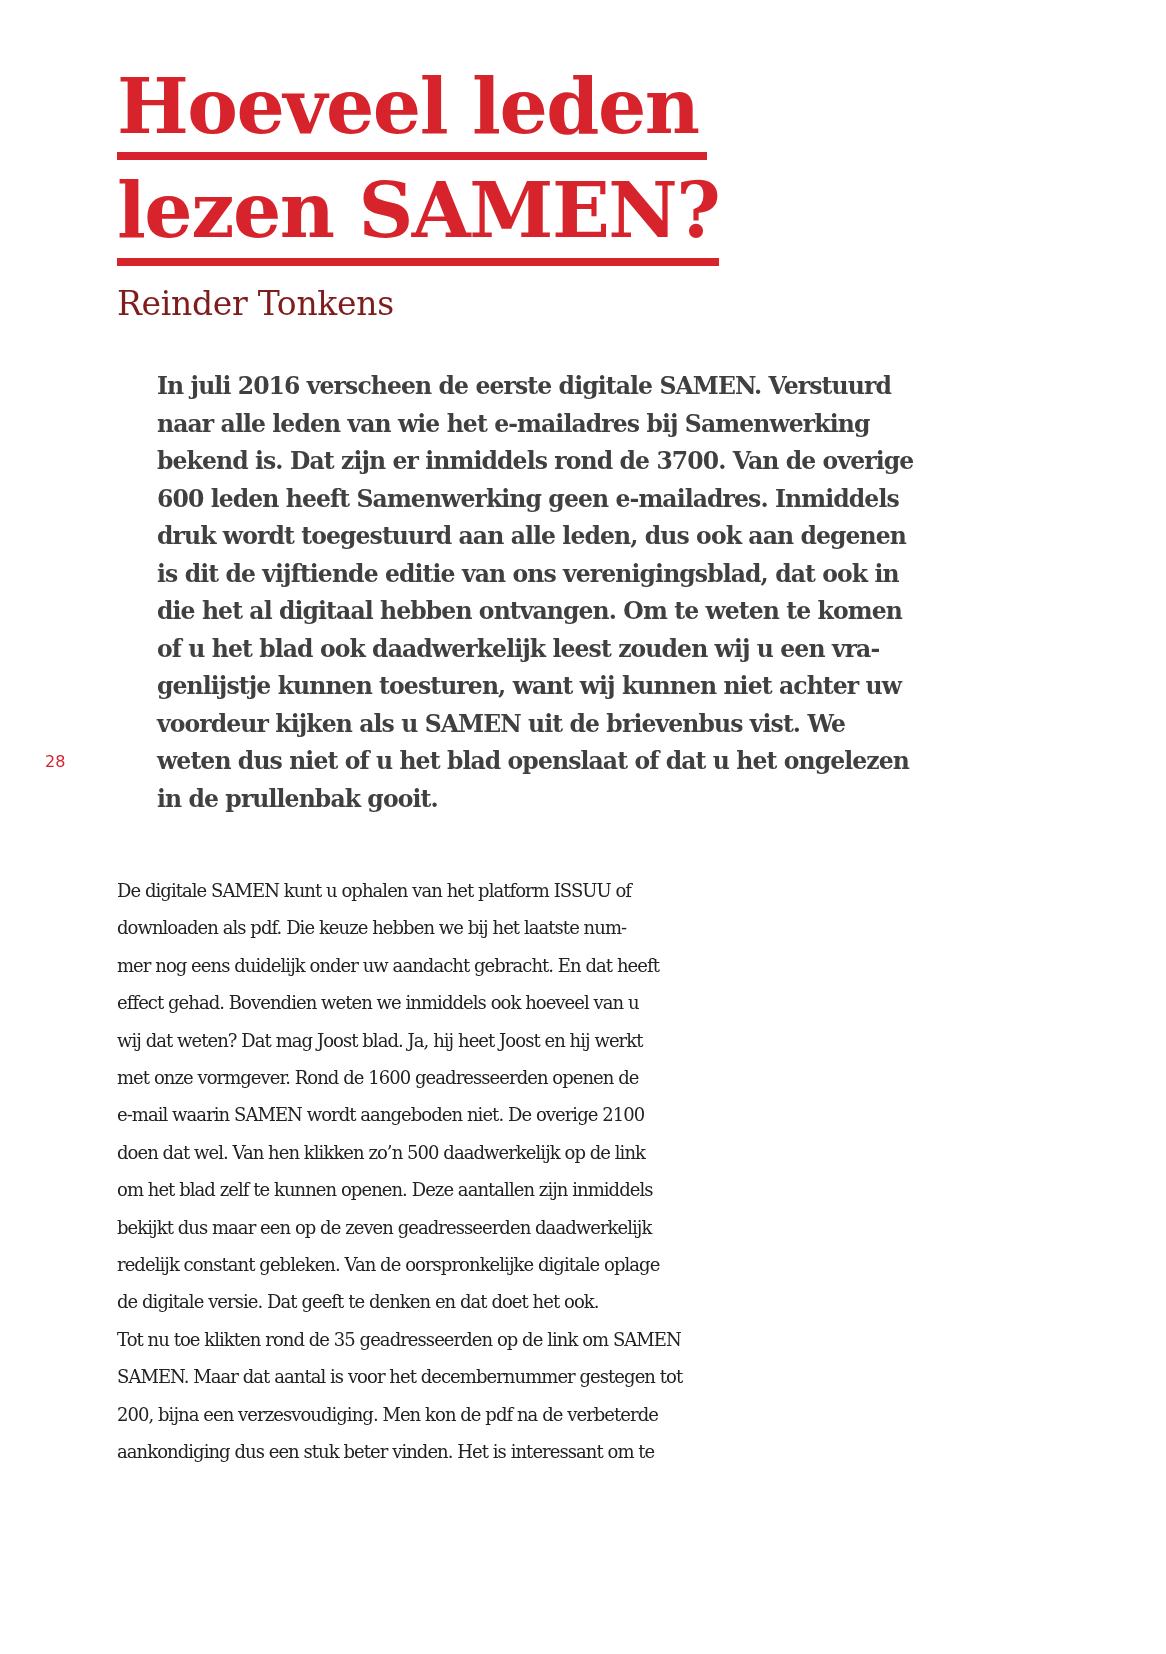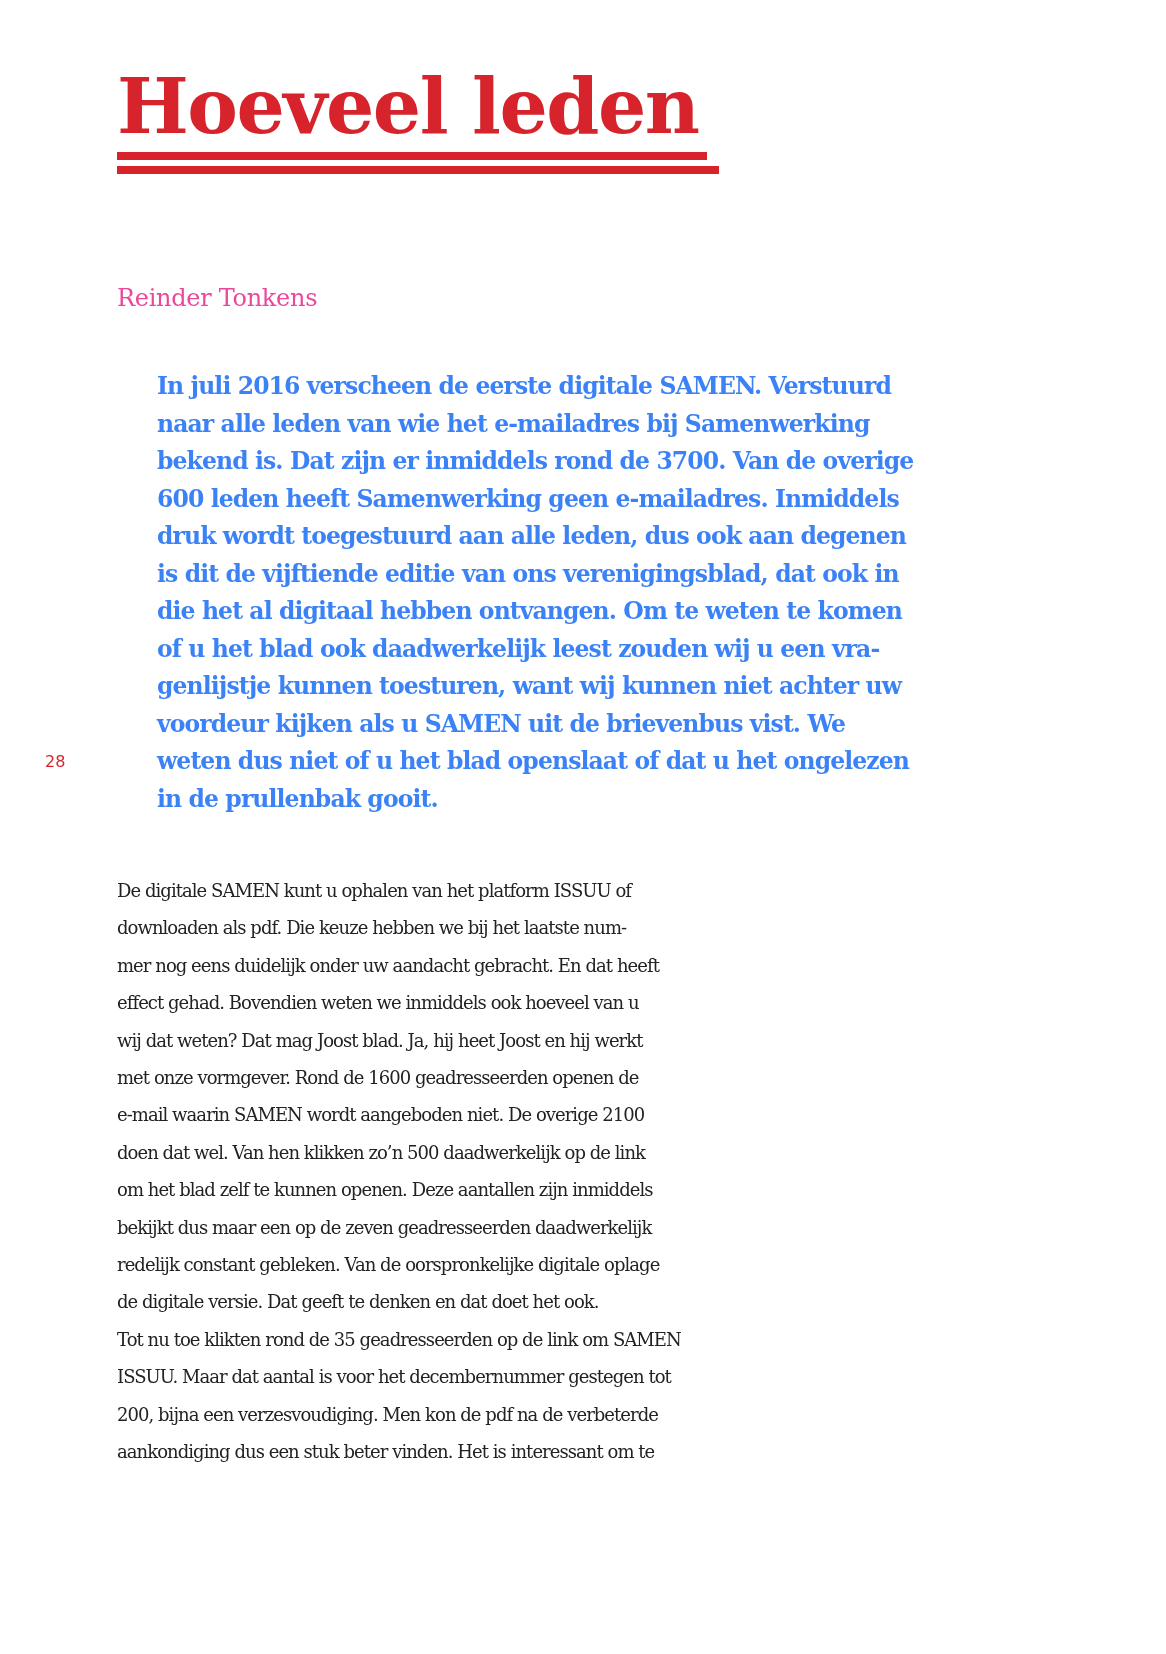--- a/index.html
+++ b/index.html
@@ -17,53 +17,54 @@
       letter-spacing: -1.5px;
       white-space: nowrap;
     }
     .title-rule { height: 8px; background: #d7242c; }
     .rule-1 { width: 590px; margin-top: 0px; margin-bottom: 6px; }
     .rule-2 { width: 602px; margin-top: 2px; }
 
     .author {
       position: absolute; left: 117px; top: 284px;
       font-family: "DejaVu Serif", serif;
-      font-size: 24px; color: #ec4899;
+      font-size: 33px; color: #7f1d1d;
       letter-spacing: -0.3px;
     }
 
     .page-number {
       position: absolute; left: 45px; top: 752px;
       font-family: "DejaVu Sans", sans-serif;
       font-size: 16px; color: #d7242c;
     }
 
     .intro {
       position: absolute; left: 157px; top: 368px; width: 820px;
       font-family: "DejaVu Serif", serif; font-weight: bold;
-      font-size: 23.5px; line-height: 37.5px; color: #3b82f6;
+      font-size: 23.5px; line-height: 37.5px; color: #404040;
       letter-spacing: -0.9px;
     }
     .intro .ln, .body-text .ln { display: block; white-space: nowrap; }
 
     .body-text {
       position: absolute; left: 117px; top: 872px; width: 880px;
       font-family: "DejaVu Serif", serif;
       font-size: 18px; line-height: 37.4px; color: #222222;
       letter-spacing: -0.95px;
     }
   </style>
 </head>
 <body>
 
 <div class="page">
 
   <div class="title-block">
     <span class="title-line">Hoeveel leden</span>
     <div class="title-rule rule-1"></div>
+    <span class="title-line">lezen SAMEN?</span>
     <div class="title-rule rule-2"></div>
   </div>
 
   <div class="author">Reinder Tonkens</div>
 
   <div class="page-number">28</div>
 
   <div class="intro">
     <span class="ln">In juli 2016 verscheen de eerste digitale SAMEN. Verstuurd</span>
     <span class="ln">naar alle leden van wie het e-mailadres bij Samenwerking</span>
@@ -86,18 +87,18 @@
     <span class="ln">effect gehad. Bovendien weten we inmiddels ook hoeveel van u</span>
     <span class="ln">wij dat weten? Dat mag Joost blad. Ja, hij heet Joost en hij werkt</span>
     <span class="ln">met onze vormgever. Rond de 1600 geadresseerden openen de</span>
     <span class="ln">e-mail waarin SAMEN wordt aangeboden niet. De overige 2100</span>
     <span class="ln">doen dat wel. Van hen klikken zo’n 500 daadwerkelijk op de link</span>
     <span class="ln">om het blad zelf te kunnen openen. Deze aantallen zijn inmiddels</span>
     <span class="ln">bekijkt dus maar een op de zeven geadresseerden daadwerkelijk</span>
     <span class="ln">redelijk constant gebleken. Van de oorspronkelijke digitale oplage</span>
     <span class="ln">de digitale versie. Dat geeft te denken en dat doet het ook.</span>
     <span class="ln">Tot nu toe klikten rond de 35 geadresseerden op de link om SAMEN</span>
-    <span class="ln">ISSUU.  Maar dat aantal is voor het decembernummer gestegen tot</span>
+    <span class="ln">SAMEN.  Maar dat aantal is voor het decembernummer gestegen tot</span>
     <span class="ln">200, bijna een verzesvoudiging. Men kon de pdf na de verbeterde</span>
     <span class="ln">aankondiging dus een stuk beter vinden. Het is interessant om te</span>
   </div>
 
 </div>
 
 </body></html>

